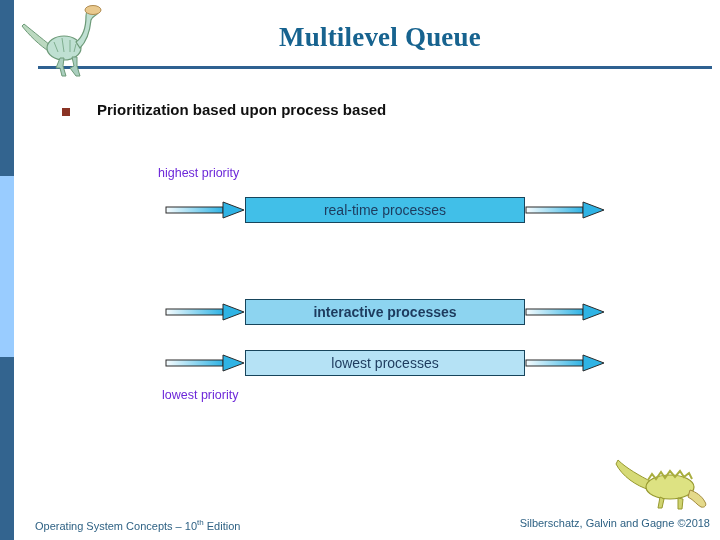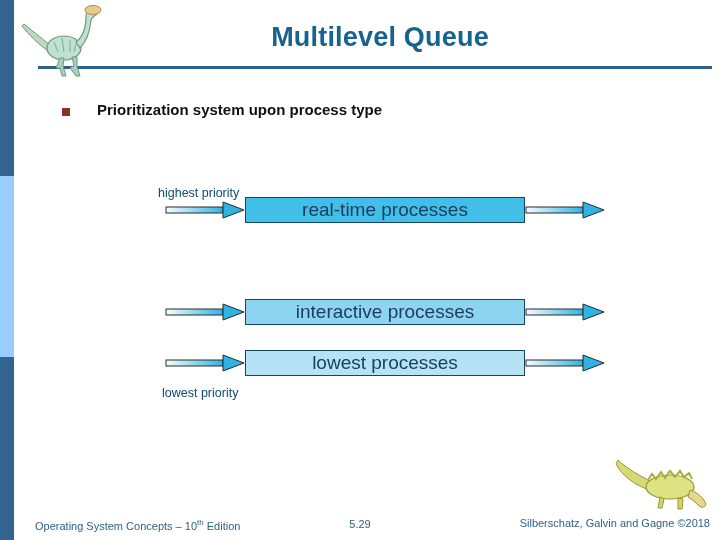--- a/index.html
+++ b/index.html
@@ -6,36 +6,36 @@
   #slide{
     position:relative;width:720px;height:540px;overflow:hidden;
     background:#ffffff;font-family:"Liberation Sans",sans-serif;
   }
   
   .sidebar{position:absolute;left:0;top:0;width:14px;height:540px;background:#33648f;}
   .sidebar-light{position:absolute;left:0;top:176px;width:14px;height:181px;background:#99ccff;}
   
   .title{
     position:absolute;left:40px;right:0;top:22px;text-align:center;
-    font-size:27px;font-weight:bold;color:#17638f;letter-spacing:.2px;
+    font-size:27px;font-weight:bold;color:#17638f;letter-spacing:.2px;font-family:Liberation Serif, serif;
   }
   .title-rule{position:absolute;left:38px;top:66px;width:674px;height:3px;background:#2e6191;}
   
   .bullet-square{position:absolute;left:62px;top:108px;width:8px;height:8px;background:#8a3324;}
   .bullet-text{position:absolute;left:97px;top:101px;font-size:15px;font-weight:bold;color:#101010;}
   
-  .prio-label{position:absolute;font-size:12.5px;color:#0c4a6e;margin-top:20px;}
+  .prio-label{position:absolute;font-size:12.5px;color:#6d28d9;}
   .prio-top{left:158px;top:166px;}
-  .prio-bottom{left:162px;top:366px;}
+  .prio-bottom{left:162px;top:388px;}
   .queue-row{position:absolute;left:165px;width:440px;height:26px;}
   .queue-box{
     position:absolute;left:80px;top:0;width:280px;height:26px;
     border:1.5px solid #17455c;box-sizing:border-box;
     display:flex;align-items:center;justify-content:center;
-    font-size:19px;color:#1d3b5e;
+    font-size:14px;color:#1d3b5e;
   }
   .arrow{position:absolute;top:4px;width:80px;height:18px;}
   .arrow-left{left:0;}
   .arrow-right{left:360px;}
   
   .footer-left{position:absolute;left:35px;top:518px;font-size:11px;color:#2f6284;}
   .footer-left sup{font-size:8px;}
   .footer-page{position:absolute;left:0;right:0;top:518px;text-align:center;font-size:11px;color:#2f6284;}
   .footer-right{position:absolute;right:10px;top:517px;font-size:11px;color:#2f6284;text-align:center;}
   .dino-top{position:absolute;left:20px;top:2px;width:92px;height:76px;z-index:2;}
@@ -66,21 +66,21 @@
     <ellipse cx="73" cy="8" rx="8" ry="4.5" fill="#e9c98e" stroke="#b08b4f" stroke-width="1"></ellipse>
     <path d="M40,56 L36,66 40,66 42,74 46,74 43,64 44,56 Z" fill="#aacfbe" stroke="#6d9a78" stroke-width="1"></path>
     <path d="M52,55 L54,64 50,66 56,74 60,74 57,64 57,55 Z" fill="#aacfbe" stroke="#6d9a78" stroke-width="1"></path>
     <path d="M34,40 L38,50 M42,36 L44,50 M50,38 L50,50 M56,42 L54,50" stroke="#7fae8f" stroke-width="1" fill="none"></path>
   </svg>
 
   <div class="title">Multilevel Queue</div>
   <div class="title-rule"></div>
 
   <div class="bullet-square"></div>
-  <div class="bullet-text">Prioritization system upon process type</div>
+  <div class="bullet-text">Prioritization based upon process based</div>
 
   <div class="prio-label prio-top">highest priority</div>
 
   <div class="queue-row" style="top:197px">
     <svg class="arrow arrow-left" viewBox="0 0 80 18">
       <rect x="1" y="6" width="57" height="6" fill="url(#arrowGrad)" stroke="#2b2b2b" stroke-width="1"></rect>
       <polygon points="58,1 79,9 58,17" fill="#2fb3e4" stroke="#2b2b2b" stroke-width="1"></polygon>
     </svg>
     <div class="queue-box" style="background-color: rgb(65, 191, 232);">real-time processes</div>
     <svg class="arrow arrow-right" viewBox="0 0 80 18">
@@ -88,21 +88,21 @@
       <polygon points="58,1 79,9 58,17" fill="#2fb3e4" stroke="#2b2b2b" stroke-width="1"></polygon>
     </svg>
   </div>
 
 
   <div class="queue-row" style="top:299px">
     <svg class="arrow arrow-left" viewBox="0 0 80 18">
       <rect x="1" y="6" width="57" height="6" fill="url(#arrowGrad)" stroke="#2b2b2b" stroke-width="1"></rect>
       <polygon points="58,1 79,9 58,17" fill="#2fb3e4" stroke="#2b2b2b" stroke-width="1"></polygon>
     </svg>
-    <div class="queue-box" style="background-color: rgb(141, 212, 240);">interactive processes</div>
+    <div class="queue-box" style="background-color: rgb(141, 212, 240); font-weight: bold;">interactive processes</div>
     <svg class="arrow arrow-right" viewBox="0 0 80 18">
       <rect x="1" y="6" width="57" height="6" fill="url(#arrowGrad)" stroke="#2b2b2b" stroke-width="1"></rect>
       <polygon points="58,1 79,9 58,17" fill="#2fb3e4" stroke="#2b2b2b" stroke-width="1"></polygon>
     </svg>
   </div>
 
   <div class="queue-row" style="top:350px">
     <svg class="arrow arrow-left" viewBox="0 0 80 18">
       <rect x="1" y="6" width="57" height="6" fill="url(#arrowGrad)" stroke="#2b2b2b" stroke-width="1"></rect>
       <polygon points="58,1 79,9 58,17" fill="#2fb3e4" stroke="#2b2b2b" stroke-width="1"></polygon>
@@ -119,16 +119,15 @@
   <svg class="dino-bottom" viewBox="0 0 102 58">
     <path d="M4,10 C10,22 24,32 38,36 L48,40 40,28 C28,22 14,14 6,6 Z" fill="#d6da76" stroke="#97992f" stroke-width="1"></path>
     <ellipse cx="58" cy="33" rx="24" ry="12" fill="#dde282" stroke="#97992f" stroke-width="1.2"></ellipse>
     <path d="M36,26 L40,20 44,25 49,18 53,24 58,17 63,23 68,17 72,23 77,19 80,25" fill="none" stroke="#a9ae3f" stroke-width="2"></path>
     <path d="M78,36 C84,38 90,42 93,48 C95,51 93,54 89,53 C85,51 82,46 76,43 Z" fill="#e4d98a" stroke="#a38b3e" stroke-width="1"></path>
     <path d="M48,43 L46,54 50,54 52,45 Z" fill="#cfd370" stroke="#97992f" stroke-width="1"></path>
     <path d="M66,44 L66,55 70,55 71,45 Z" fill="#cfd370" stroke="#97992f" stroke-width="1"></path>
   </svg>
 
   <div class="footer-left"><span>Operating System Concepts – 10</span><sup>th</sup><span> Edition</span></div>
-  <div class="footer-page">5.29</div>
   <div class="footer-right">Silberschatz, Galvin and Gagne ©2018</div>
 
 </div>
 
 </body></html>

